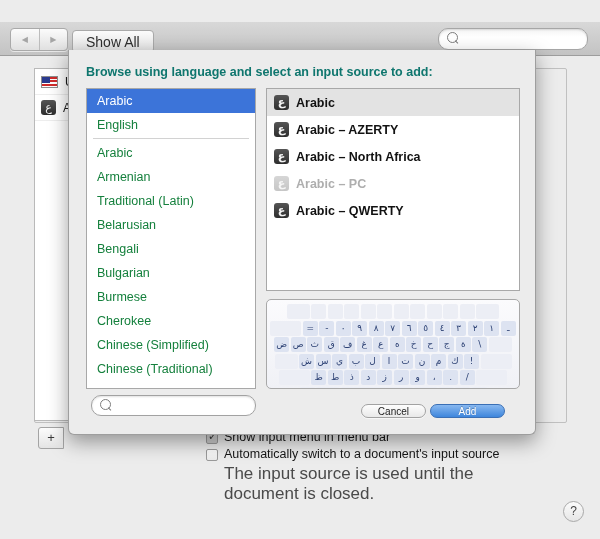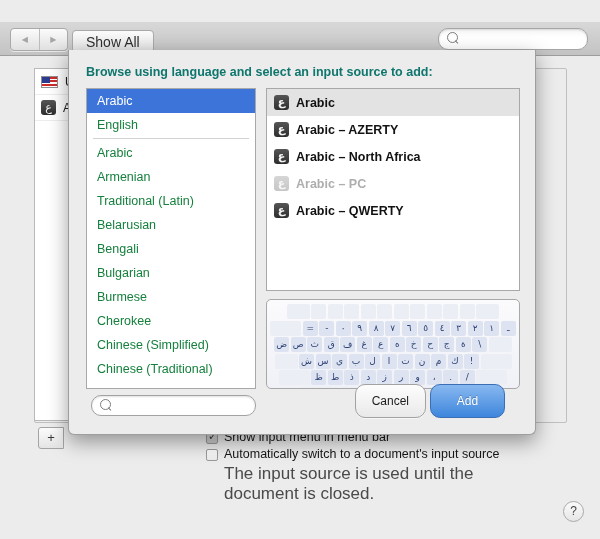--- a/index.html
+++ b/index.html
@@ -353,26 +353,26 @@
     border: 1px solid #a2a2a2;
     border-radius: 10px;
     background: #ffffff;
     box-shadow: inset 0 1px 2px rgba(0,0,0,0.12);
   }
   .sheet-search .srch-glyph { top: 3px; left: 8px; }
 
   .btn {
     position: absolute;
     bottom: 16px;
-    height: 34px;
+    height: 14px;
     padding: 0 16px;
     display: flex;
     align-items: center;
     justify-content: center;
-    font-size: 12px;
+    font-size: 10px;
     border-radius: 10px;
     box-sizing: border-box;
   }
   .btn-cancel {
     right: 109px;
     color: #1c1c1c;
     border: 1px solid #a2a2a2;
     background: linear-gradient(to bottom, #fdfdfd, #e9e9e9);
     box-shadow: 0 1px 0 rgba(255,255,255,0.6);
   }

